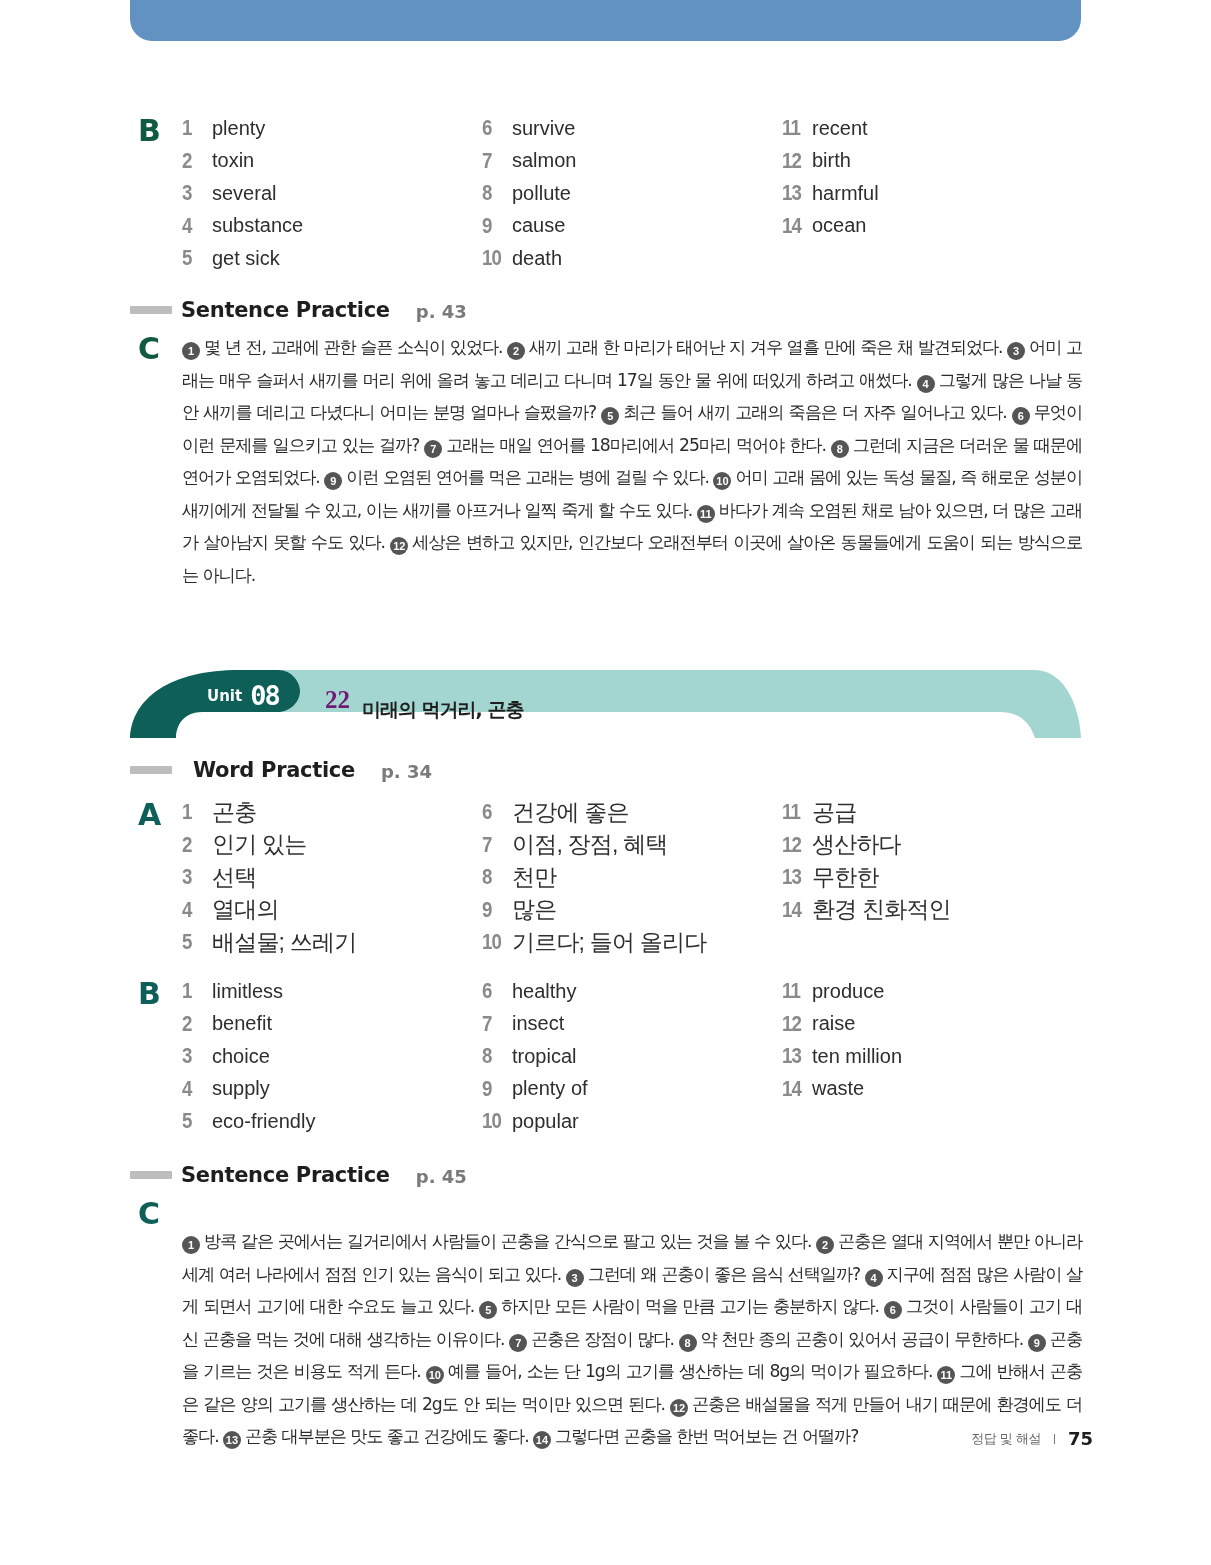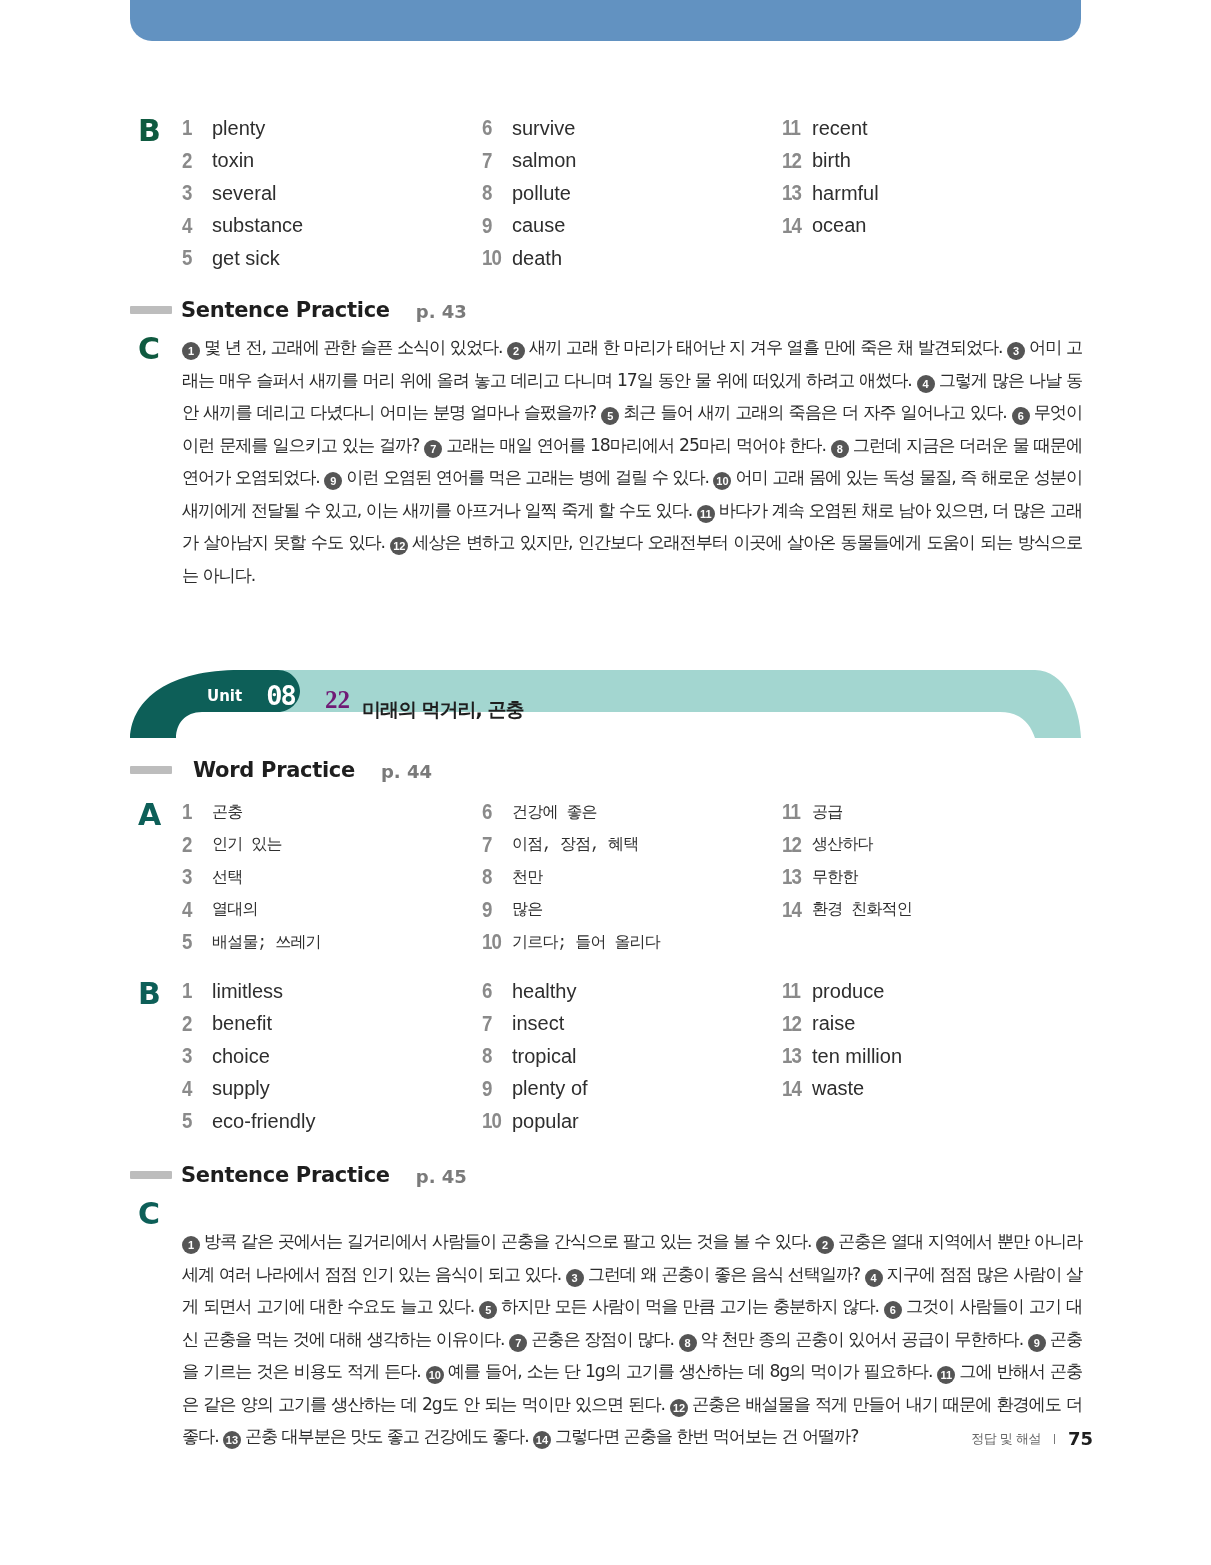--- a/index.html
+++ b/index.html
@@ -23,40 +23,40 @@
     font-size: 30px; line-height: 32px;
   }
   .word-grid { position: absolute; left: 182px; width: 900px; }
   .word-col { position: absolute; top: 0; }
   .word-item { height: 32.5px; display: flex; align-items: center; white-space: nowrap; }
   .word-item .num {
     width: 30px; font-family: "Liberation Sans", sans-serif; font-weight: bold; font-size: 22px;
     color: #8a8a8a; letter-spacing: -1px; transform: scaleX(0.85); transform-origin: left center;
   }
   .word-item .txt { font-family: "Liberation Sans", sans-serif; font-size: 20px; color: #2e2e2e; }
-  .word-item .txt.ko { font-family: Liberation Mono, monospace; font-size: 16px; letter-spacing: -0.8px; }
+  .word-item .txt.ko { font-family: Liberation Sans, sans-serif; font-size: 23px; letter-spacing: -0.8px; }
 
   .para {
     position: absolute; left: 182px; width: 900px;
     font-family: "DejaVu Sans", sans-serif; font-size: 17.2px; line-height: 32.5px;
     color: #2b2b2b; letter-spacing: -1.1px; text-align: justify;
   }
   .para .circ {
     display: inline-block; width: 18px; height: 18px; border-radius: 50%;
     background: #555; color: #fff; font-size: 11px; line-height: 18px; text-align: center;
     font-weight: bold; letter-spacing: 0; margin-right: 4px; vertical-align: -2px;
     font-family: "Liberation Sans", sans-serif;
   }
 
   
   .unit-banner { position: absolute; left: 130px; top: 668px; width: 951px; height: 70px; }
   .unit-banner svg { position: absolute; left: 0; top: 0; }
   .unit-label {
     position: absolute; left: 77px; top: 13px; color: #fff; font-weight: bold;
-    font-family: "DejaVu Sans", sans-serif; font-size: 15px; display: flex; align-items: center; gap: 16px;
+    font-family: "DejaVu Sans", sans-serif; font-size: 15px; display: flex; align-items: center;
   }
   .unit-num {
     margin-left: 8px; font-family: "DejaVu Sans Mono", monospace; font-size: 27px; font-weight: bold;
     color: #fff; letter-spacing: -2px; line-height: 30px;
   }
   .lesson-title { position: absolute; left: 195px; top: 9px; display: flex; align-items: center; }
   .lesson-num { font-family: Liberation Serif, serif; font-weight: bold; font-size: 25px; color: #701a75; margin-right: 12px; }
   .lesson-name { font-family: "DejaVu Sans", sans-serif; font-weight: bold; font-size: 19px; color: #1e1e1e; letter-spacing: -1px; margin-top: 20px; }
 
   .footer { position: absolute; right: 118px; top: 1428px; display: flex; align-items: center; }
@@ -167,21 +167,21 @@
   </div>
   <div class="lesson-title">
     <span class="lesson-num">22</span>
     <span class="lesson-name">미래의 먹거리, 곤충</span>
   </div>
 </div>
 
 <div class="sec-head" style="top:755px;">
   <span class="bar"></span>
   <span class="title" style="margin-left:12px;">Word Practice</span>
-  <span class="page">p. 44</span>
+  <span class="page">p. 34</span>
 </div>
 
 <div class="letter" style="top:799px; color:#0d5f58;">A</div>
 <div class="word-grid" style="top:796px;">
   <div class="word-col" style="left:0;">
     <div class="word-item">
         <span class="num">1</span>
         <span class="txt ko">곤충</span>
       </div>
     <div class="word-item">

